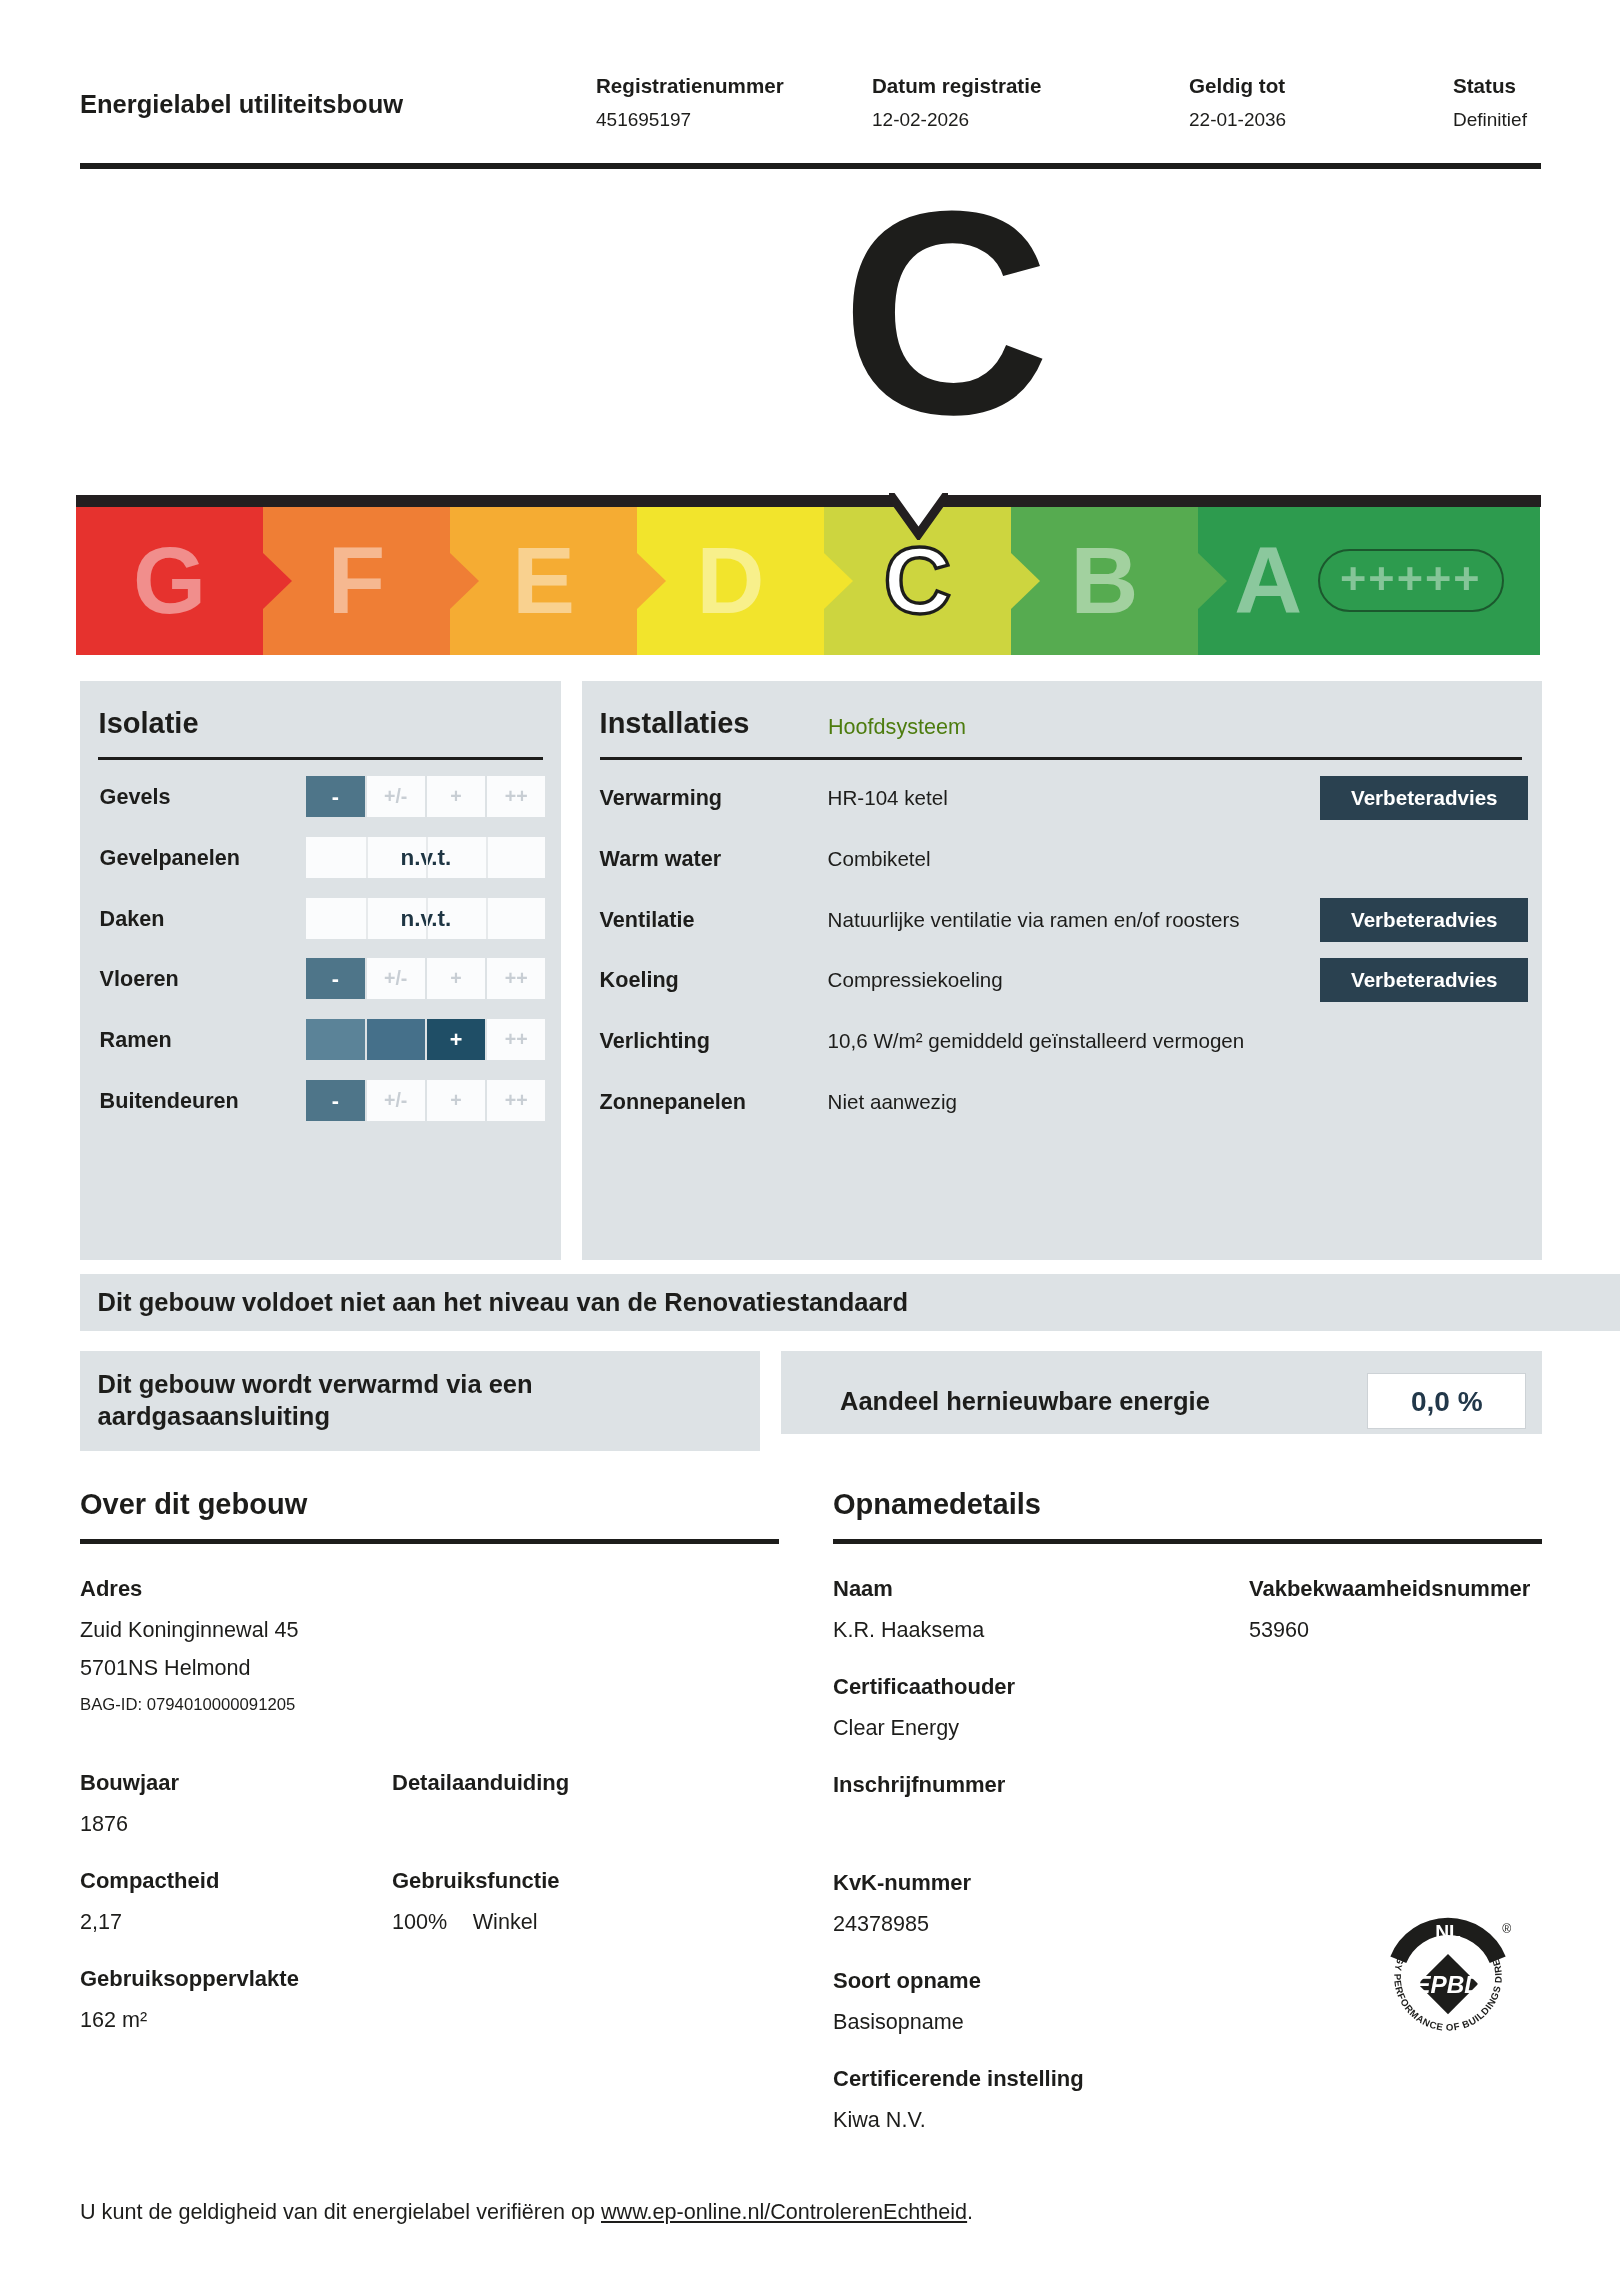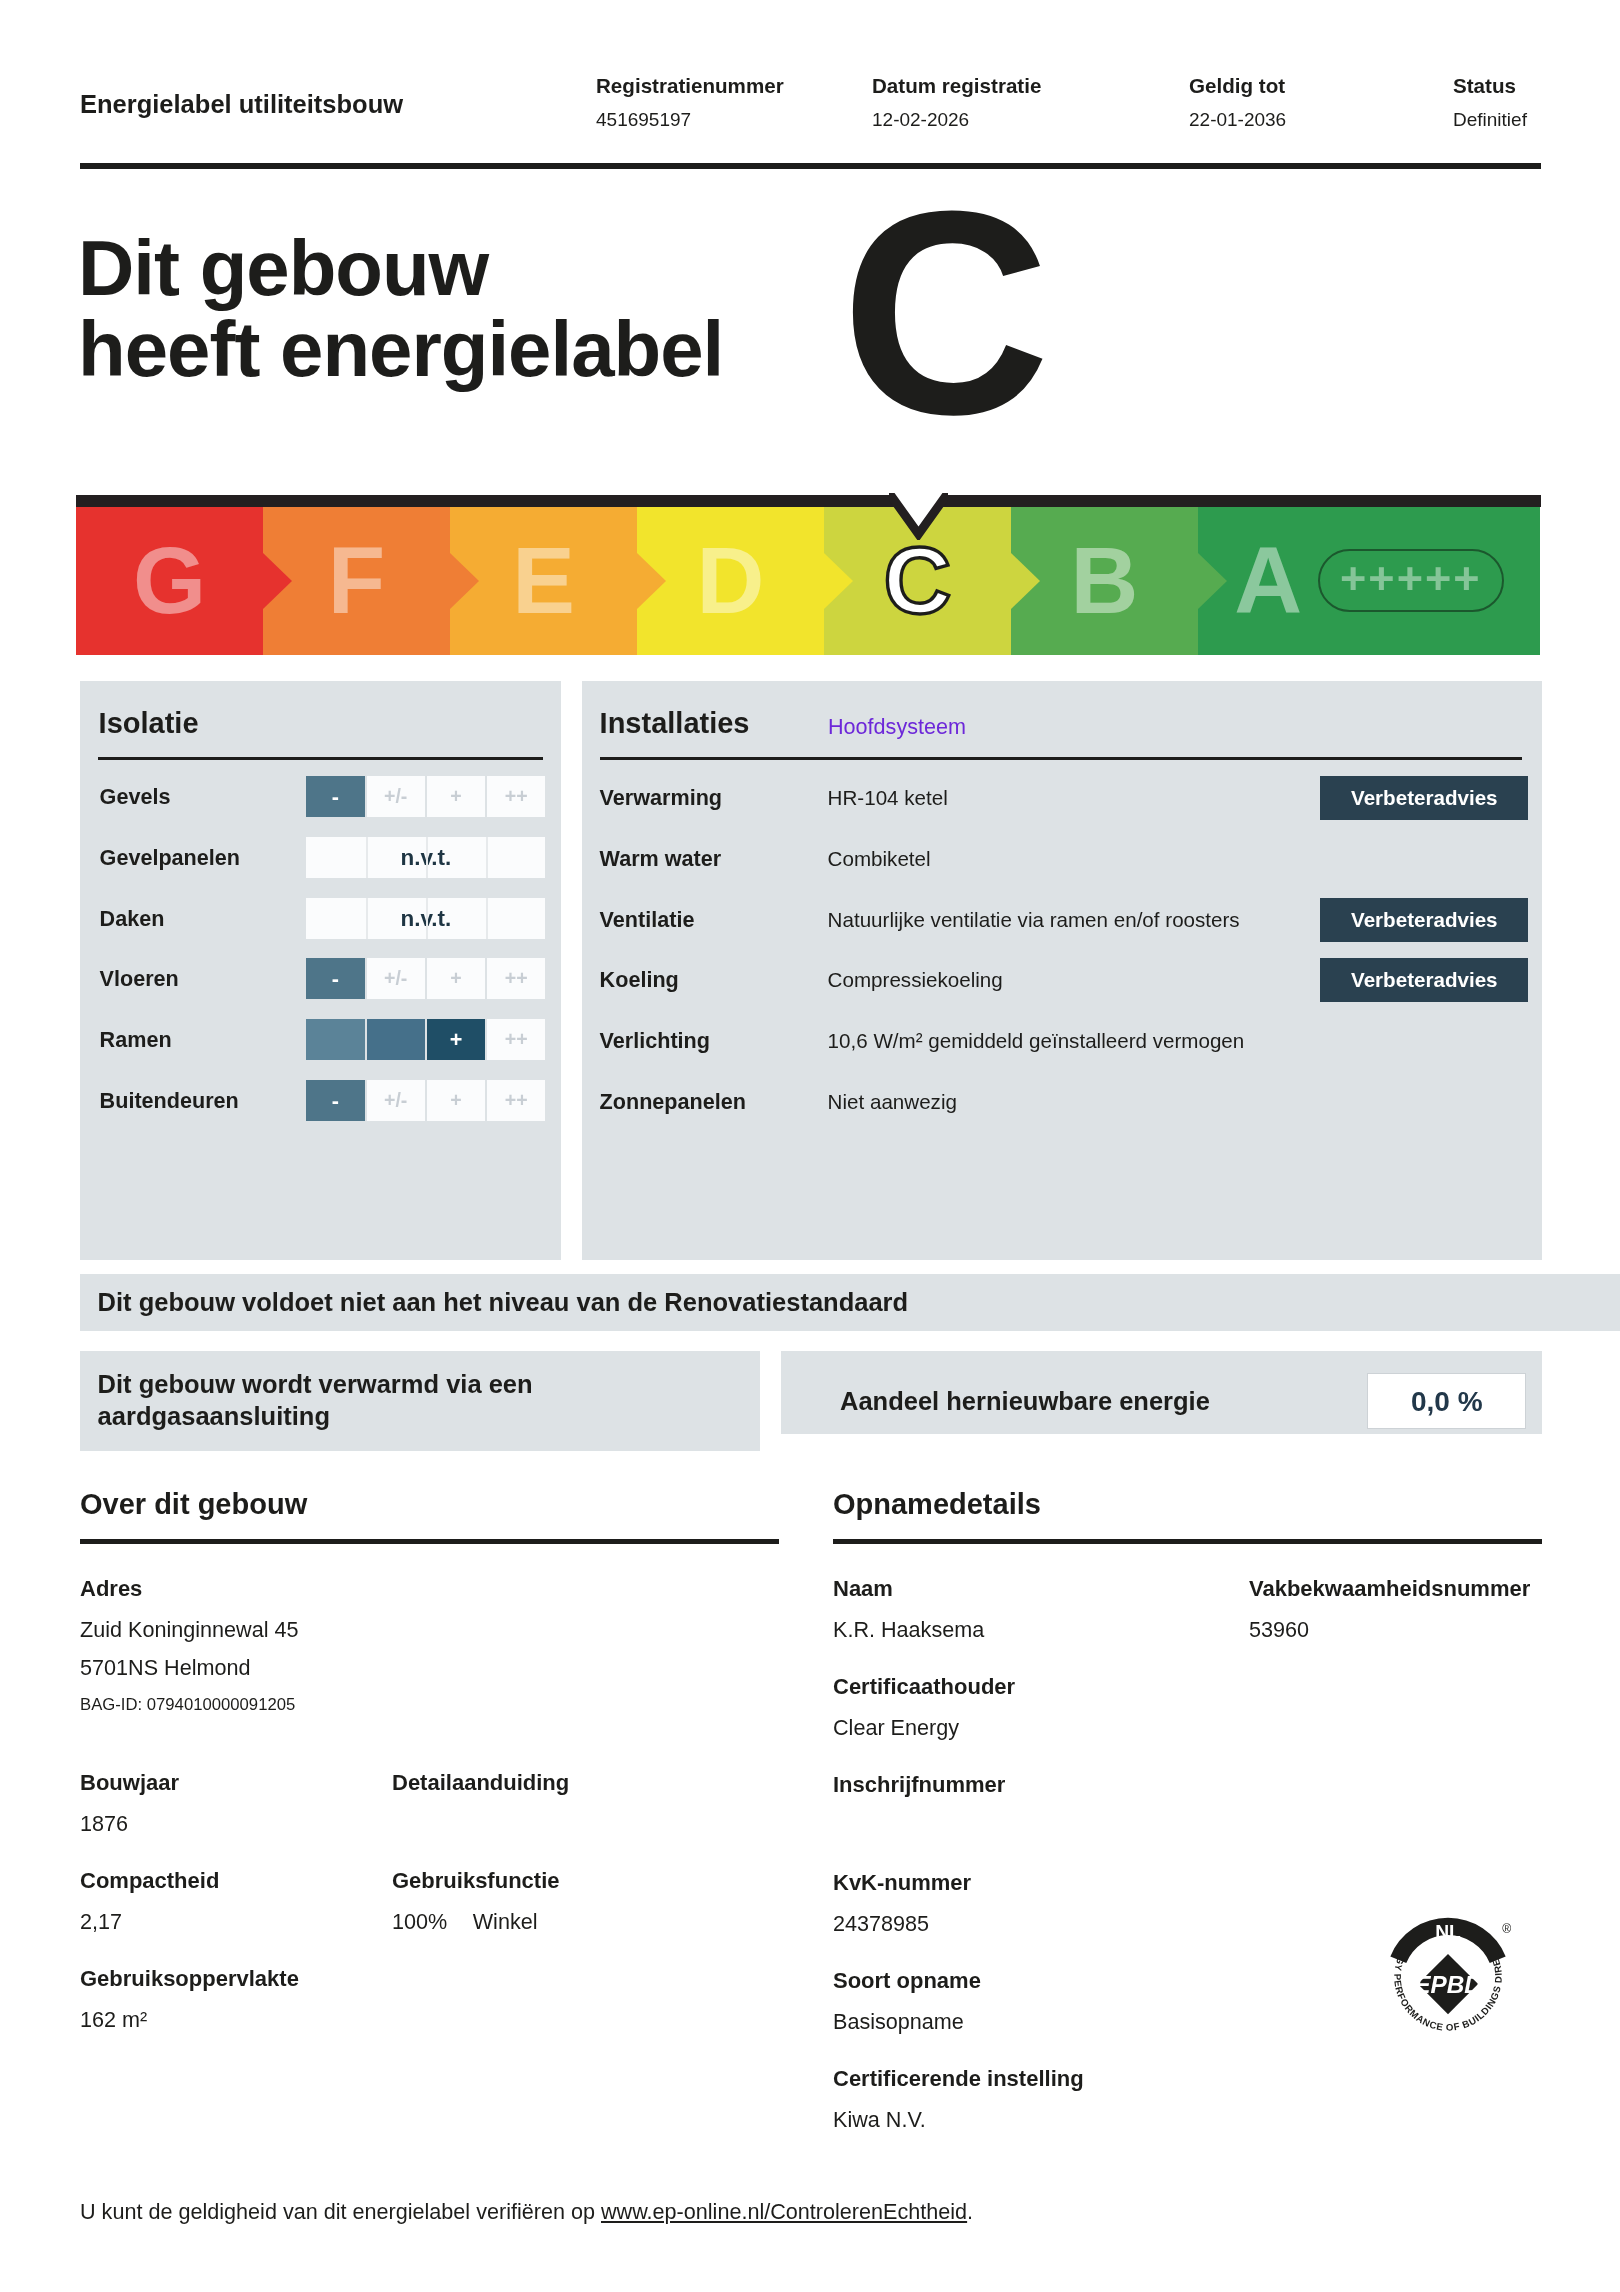--- a/index.html
+++ b/index.html
@@ -29,21 +29,21 @@
              border-top:28px solid transparent;border-bottom:28px solid transparent;border-left:29px solid #000;z-index:2;}
   .plus-pill{width:182px;height:59px;border:2.9px solid rgba(22,66,35,0.75);border-radius:32px;
              text-align:center;line-height:55px;font-size:45px;font-weight:700;letter-spacing:2px;
              color:rgba(255,255,255,0.42);}
 
   
   .panel{position:absolute;background:#dde2e5;}
   .panel-iso{left:80px;top:681px;width:481px;height:579px;}
   .panel-inst{left:582px;top:681px;width:960px;height:579px;}
   .panel-title{position:absolute;left:18.6px;top:25.5px;font-size:29px;font-weight:700;}
-  .panel-sub{position:absolute;left:246px;top:33px;font-size:21.6px;color:#6d28d9;}
+  .panel-sub{position:absolute;left:246px;top:33px;font-size:21.6px;color:#4d7c0f;}
   .panel-rule{position:absolute;left:17.6px;right:17.6px;top:76px;height:2.9px;background:#1d1d1b;}
 
   .iso-row{position:absolute;left:19.6px;right:15.7px;height:41px;}
   .iso-label{line-height:41px;font-size:21.6px;font-weight:700;}
   .rating{position:absolute;right:0;top:0;width:239px;height:41px;display:flex;gap:2px;}
   .cell{flex:1;text-align:center;line-height:41px;font-weight:700;font-size:19.6px;}
   .c-e{background:#fbfcfd;color:#c8ced4;}
   .c-f{background:#4e7589;color:#fff;font-size:21.6px;}
   .c-f1{background:#5b8398;}
   .c-f2{background:#45708a;}
@@ -101,24 +101,20 @@
   <div class="hcol" style="left:1189px">
     <div class="hlabel">Geldig tot</div>
     <div class="hvalue">22-01-2036</div>
   </div>
   <div class="hcol" style="left:1453px">
     <div class="hlabel">Status</div>
     <div class="hvalue">Definitief</div>
   </div>
   <div class="top-rule"></div>
 
-  <div class="hero-title">
-    <div>Dit gebouw</div>
-    <div>heeft energielabel</div>
-  </div>
   <div class="hero-letter">C</div>
 
   <div class="bar">
     <div class="bar-strip"></div>
     <div class="bar-segs">
         <div class="seg" style="width: 187px; background: rgb(230, 50, 46);">
           <span class="seg-letter">G</span>
           <i class="seg-arrow" style="border-left-color: rgb(230, 50, 46);"></i>
         </div>
         <div class="seg" style="width: 187px; background: rgb(239, 126, 53);">

